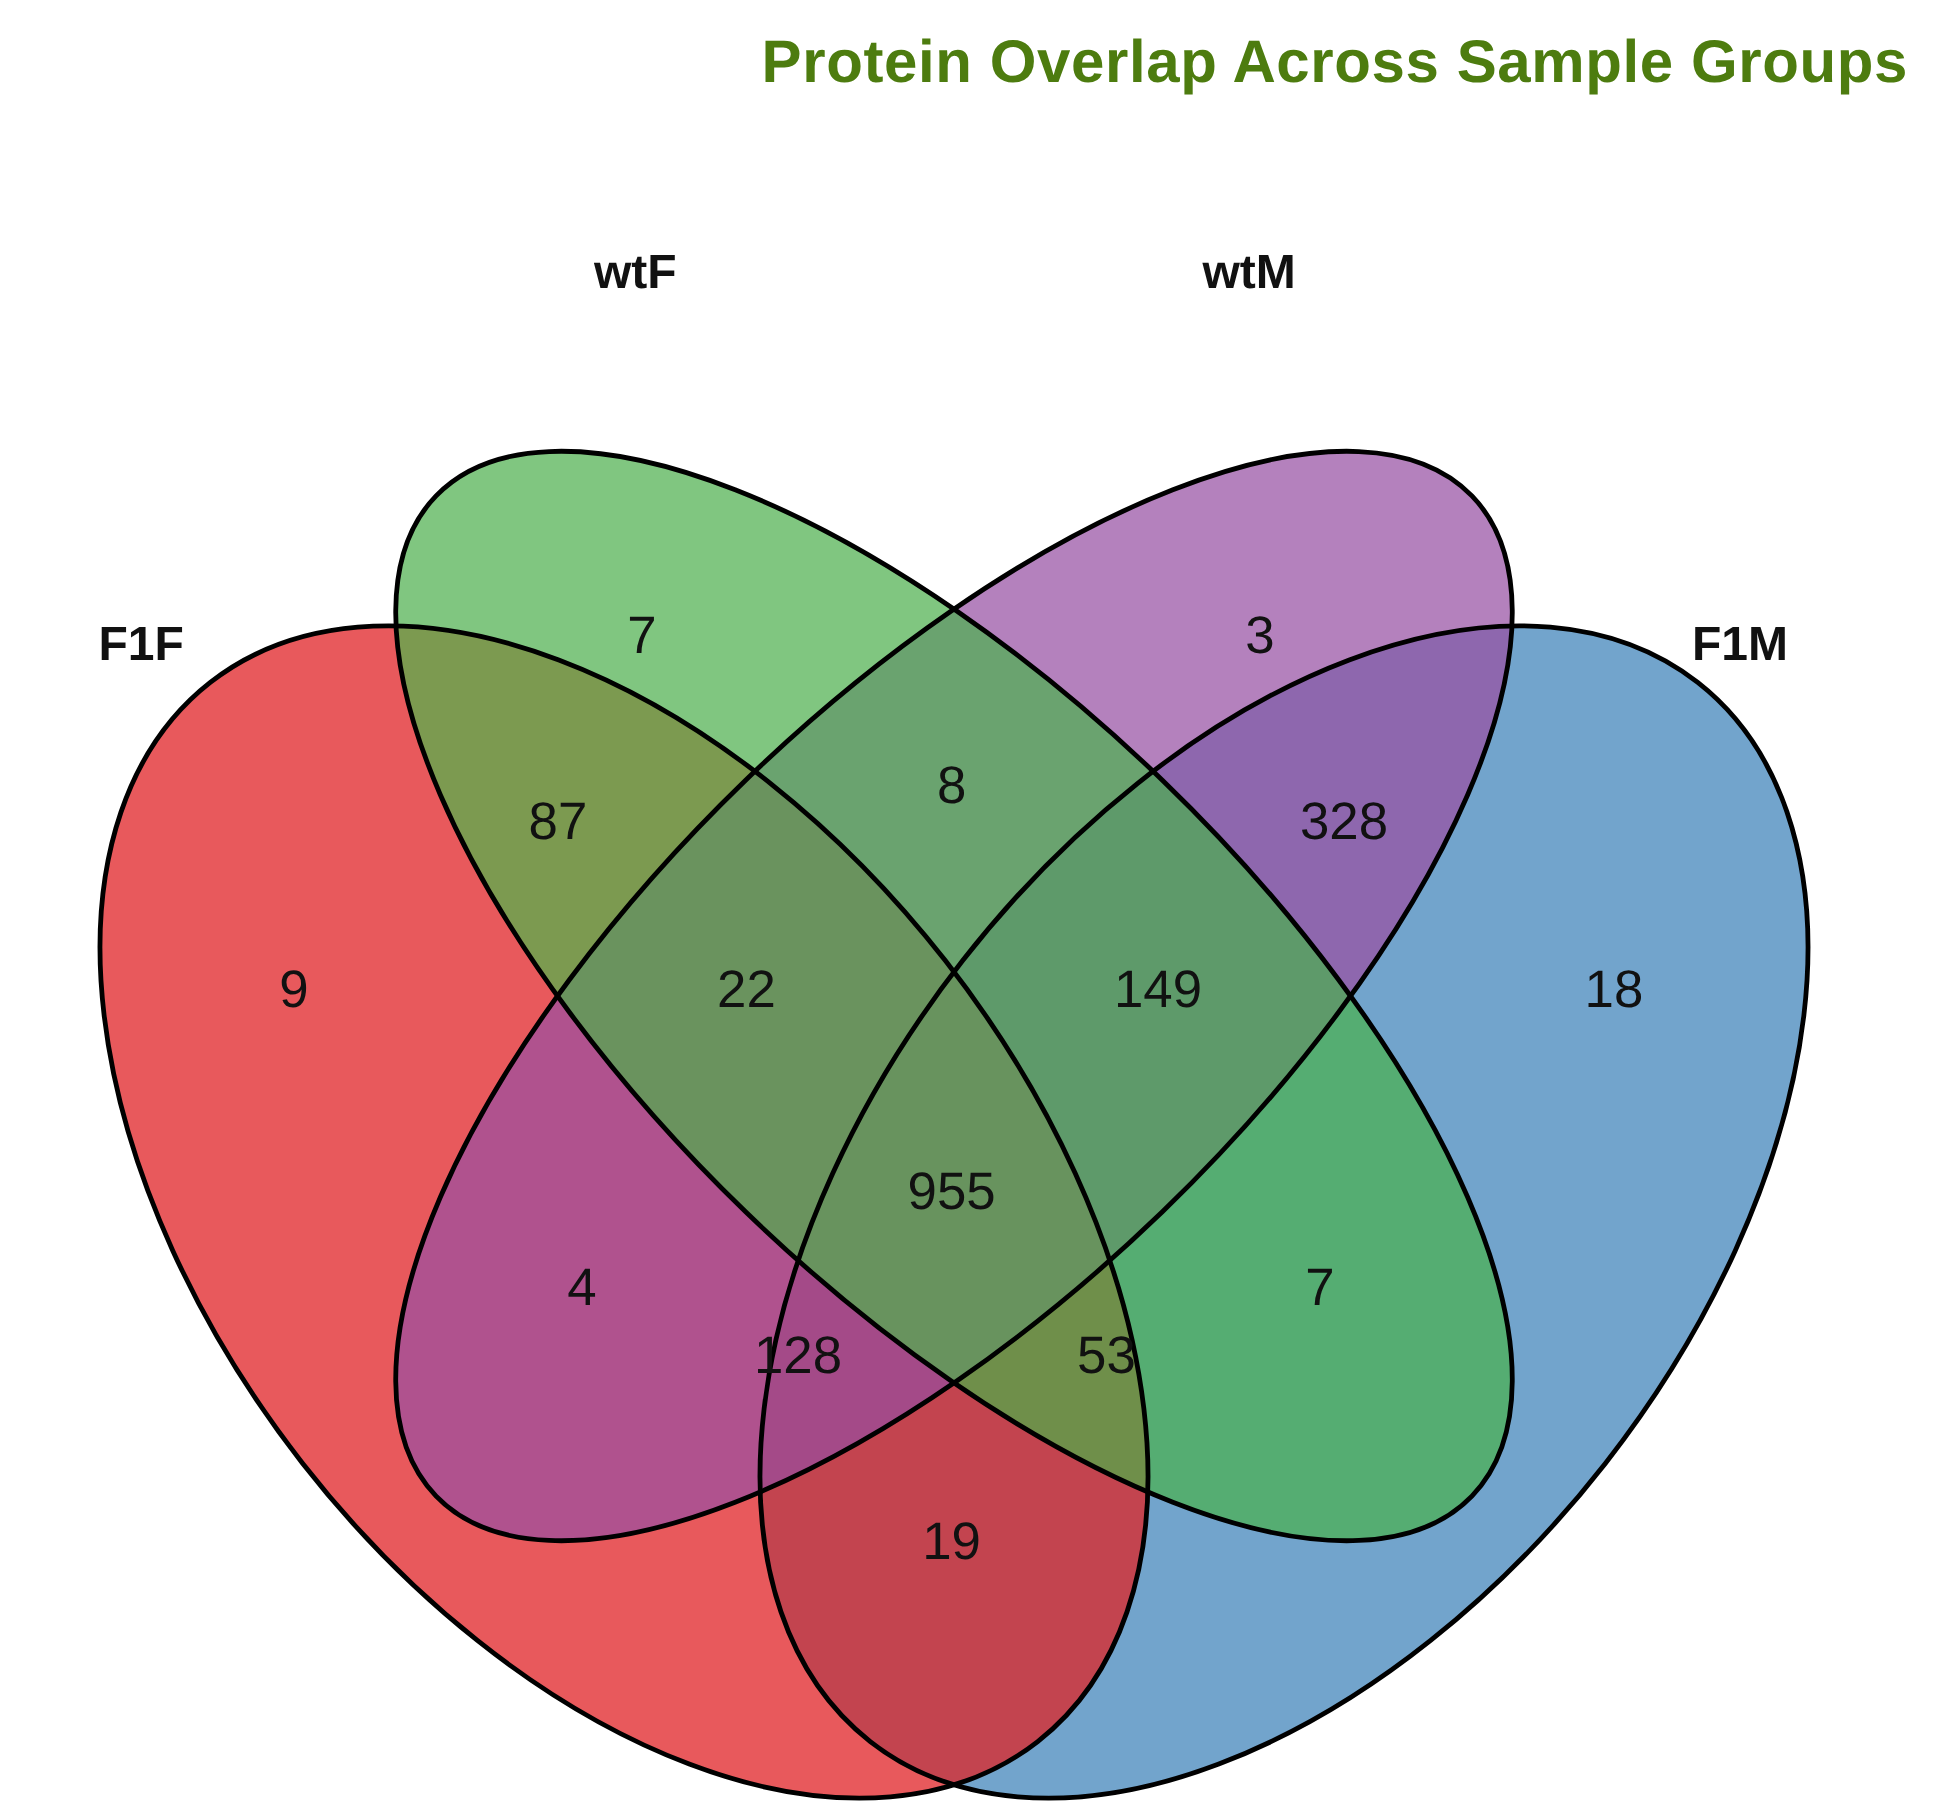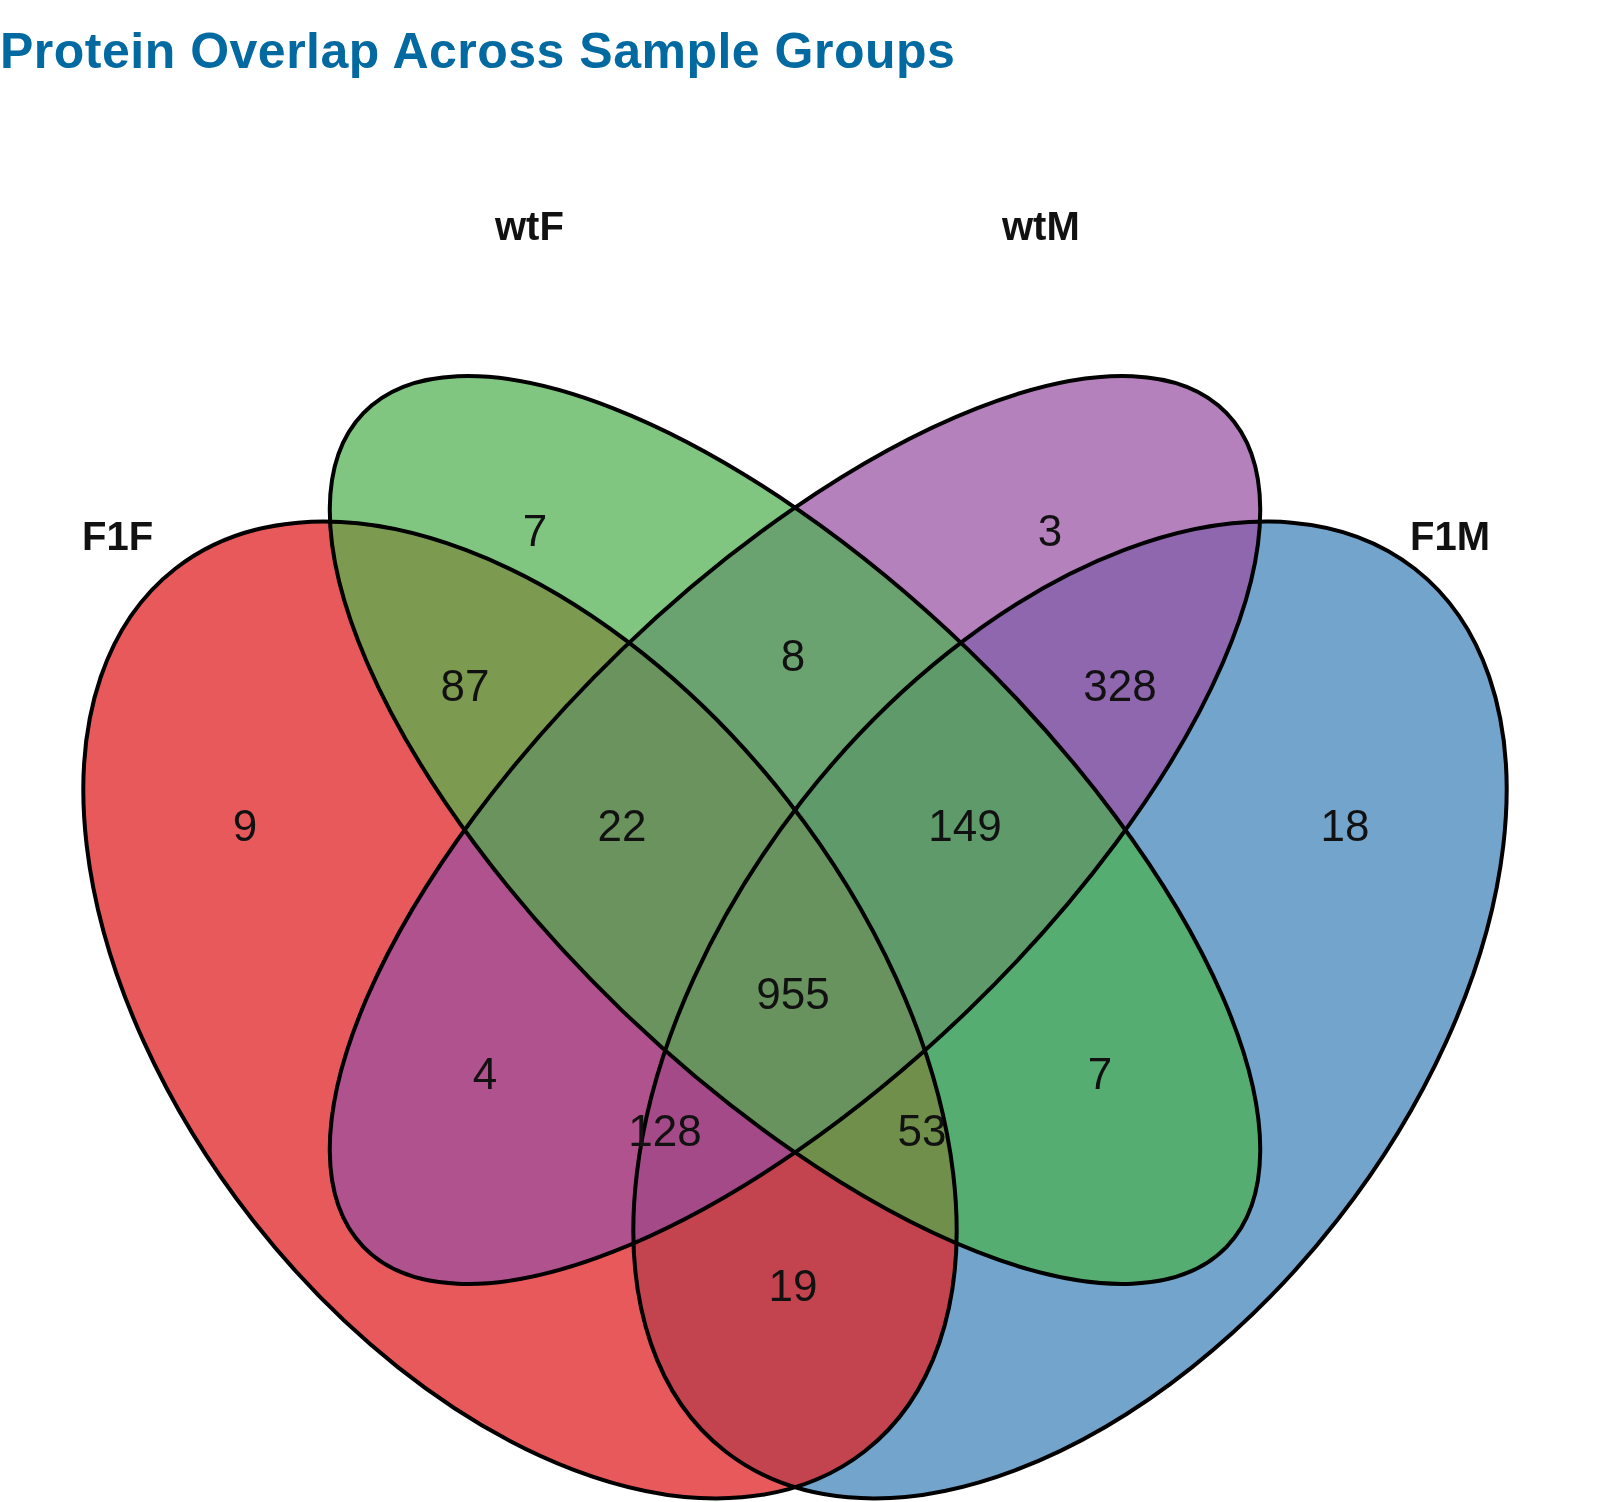--- a/index.html
+++ b/index.html
@@ -1,17 +1,17 @@
 <!DOCTYPE html>
 <html><head>
 <meta charset="utf-8">
 <style>
   html, body { margin: 0; padding: 0; background: #ffffff; }
   body { width: 1617px; height: 1502px; position: relative; overflow: hidden; font-family: "Liberation Sans", sans-serif; }
-  .title { position: absolute; left: 0; top: 22px; width: 1590px; text-align: left; font-weight: bold; font-size: 50px; color: #0369a1; letter-spacing: 0.5px; }
+  .title { position: absolute; left: 0; top: 22px; width: 1590px; text-align: right; font-weight: bold; font-size: 50px; color: #4d7c0f; letter-spacing: 0.5px; }
   svg { position: absolute; left: 0; top: 0; }
   .setlabel { font-weight: bold; font-size: 40px; fill: #111; font-family: "Liberation Sans", sans-serif; }
   .count { font-size: 44px; fill: #111; font-family: "Liberation Sans", sans-serif; text-anchor: middle; dominant-baseline: central; }
   .outline { fill: none; stroke: #000; stroke-width: 4; }
 </style>
 </head>
 <body>
 
 <div class="title">Protein Overlap Across Sample Groups</div>
 

